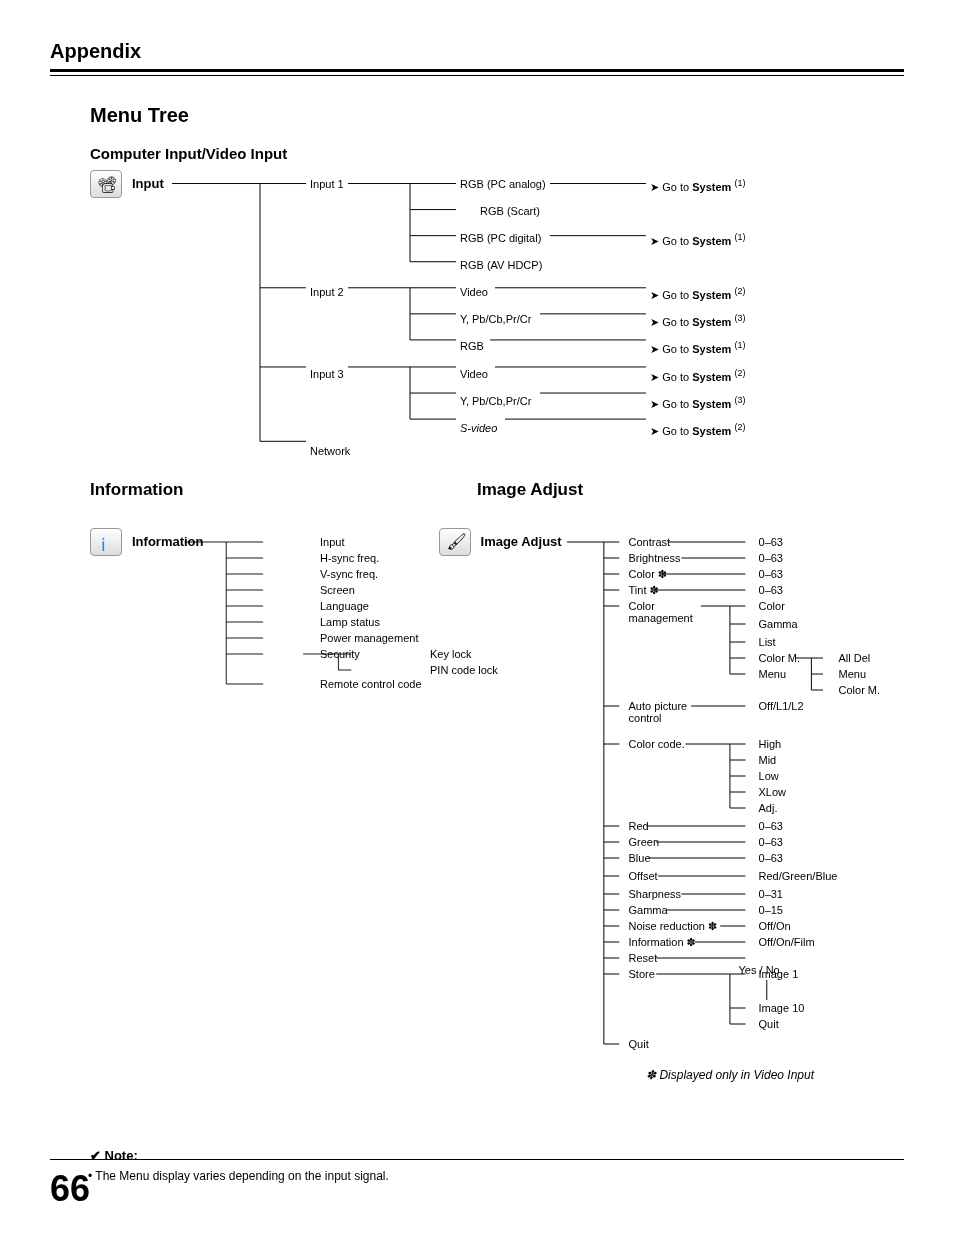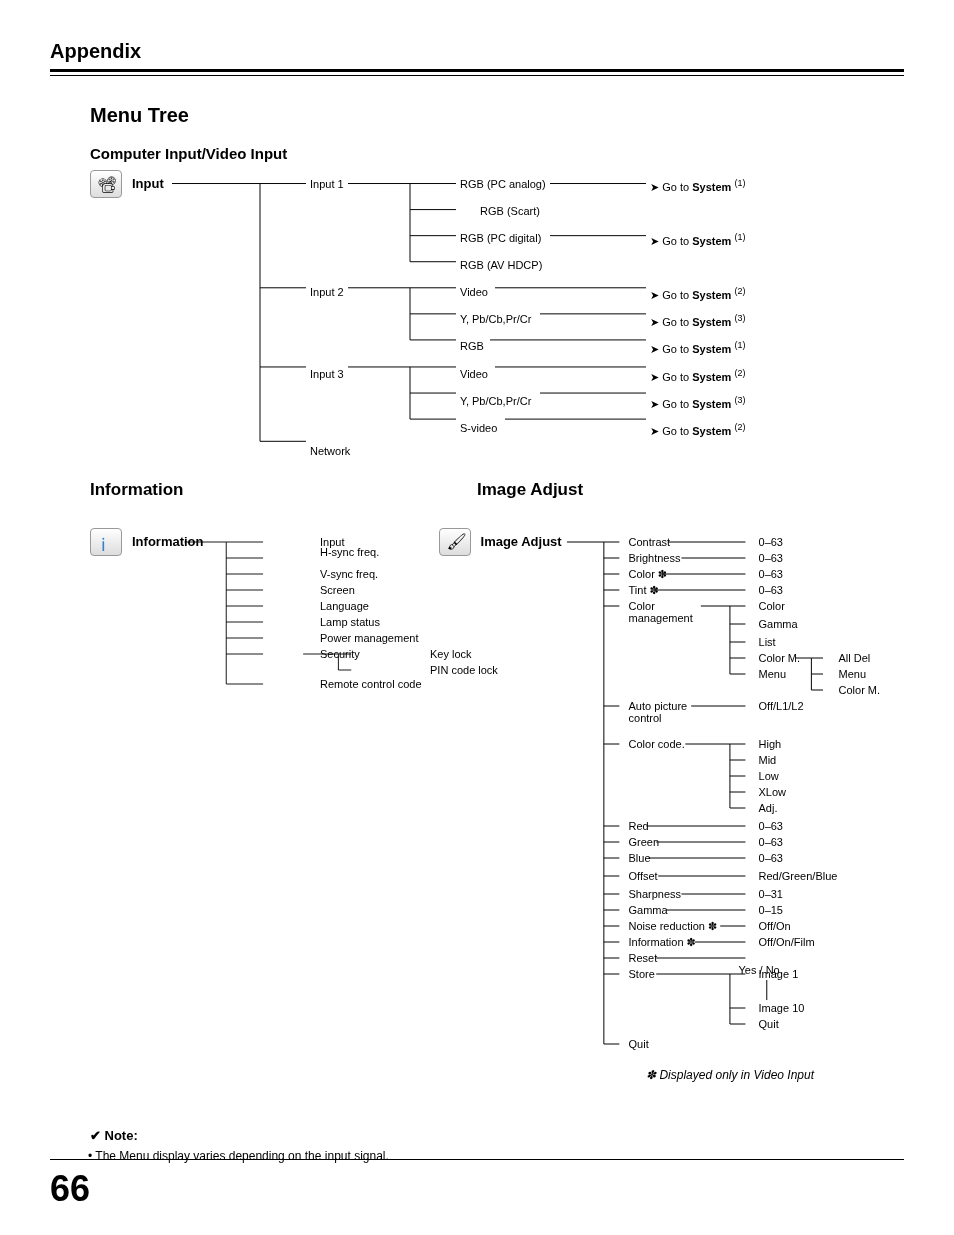--- a/index.html
+++ b/index.html
@@ -18,21 +18,21 @@
 
   .lbl { position: absolute; font-size: 11px; color: #000; white-space: nowrap; }
   .lbl-bold { font-weight: bold; font-size: 13px; }
 
   .icon-box { position: absolute; width: 32px; height: 28px; border: 1px solid #999; border-radius: 4px; background: linear-gradient(#fff, #ddd); }
 
   .info-row { display: flex; gap: 20px; margin-top: 20px; }
   .info-col { position: relative; }
   .info-col.left { width: 380px; height: 190px; }
   .info-col.right { width: 480px; height: 560px; }
-  .footnote-title { font-weight: bold; font-size: 13px; margin: 40px 0 6px 40px; }
+  .footnote-title { font-weight: bold; font-size: 13px; margin: 60px 0 6px 40px; }
   .footnote-text { margin-left: 38px; font-size:12px; }
 
   .asterisk-note { position: absolute; font-style: italic; font-size: 12px; right: 90px; top: 540px; }
 
   .page-no { position: absolute; left: 50px; bottom: 25px; font-size: 36px; font-weight: bold; }
   .bottom-rule { position: absolute; left: 50px; right: 50px; bottom: 75px; border-top: 1px solid #000; }
 
   .ico-input::after { content:"📽"; position:absolute; left:6px; top:4px; font-size:16px;}
   .ico-info::after  { content:"ℹ"; position:absolute; left:10px; top:3px; font-size:18px; color:#1e88e5;}
   .ico-image::after { content:"🖌"; position:absolute; left:7px; top:3px; font-size:16px;}
@@ -68,21 +68,21 @@
 
   <span class="lbl" style="left:410px; top:116px;">Video</span>
   <span class="lbl" style="left:410px; top:143px;">Y, Pb/Cb,Pr/Cr</span>
   <span class="lbl" style="left:410px; top:170px;">RGB</span>
   <span class="lbl" style="left:600px; top:116px;">➤ <span>Go to </span><b>System</b> <span class="sup">(2)</span></span>
   <span class="lbl" style="left:600px; top:143px;">➤ <span>Go to </span><b>System</b> <span class="sup">(3)</span></span>
   <span class="lbl" style="left:600px; top:170px;">➤ <span>Go to </span><b>System</b> <span class="sup">(1)</span></span>
 
   <span class="lbl" style="left:410px; top:198px;">Video</span>
   <span class="lbl" style="left:410px; top:225px;">Y, Pb/Cb,Pr/Cr</span>
-  <span class="lbl" style="left:410px; top:252px;">S-video</span>
+  <span class="lbl" style="left:410px; top:252px;font-style:italic;">S-video</span>
   <span class="lbl" style="left:600px; top:198px;">➤ <span>Go to </span><b>System</b> <span class="sup">(2)</span></span>
   <span class="lbl" style="left:600px; top:225px;">➤ <span>Go to </span><b>System</b> <span class="sup">(3)</span></span>
   <span class="lbl" style="left:600px; top:252px;">➤ <span>Go to </span><b>System</b> <span class="sup">(2)</span></span>
 
   <svg class="overlay" viewBox="0 0 854 290" preserveAspectRatio="none">
 
     <line x1="122" y1="14" x2="210" y2="14"></line>
     <line x1="210" y1="14" x2="210" y2="281"></line>
 
     <line x1="210" y1="14" x2="256" y2="14"></line>
@@ -127,21 +127,21 @@
     <div class="subsection-title" style="font-size:17px; margin-left:0;">Image Adjust</div>
   </div>
 </div>
 
 <div class="info-row">
 
   <div class="info-col left">
     <div class="icon-box ico-info" style="left:40px; top:0;"></div>
     <span class="lbl lbl-bold" style="left:82px; top:6px;">Information</span>
     <span class="lbl" style="left:270px; top:8px;">Input</span>
-    <span class="lbl" style="left:270px; top:18px;">H-sync freq.</span>
+    <span class="lbl" style="left:270px; top:24px;">H-sync freq.</span>
     <span class="lbl" style="left:270px; top:40px;">V-sync freq.</span>
     <span class="lbl" style="left:270px; top:56px;">Screen</span>
     <span class="lbl" style="left:270px; top:72px;">Language</span>
     <span class="lbl" style="left:270px; top:88px;">Lamp status</span>
     <span class="lbl" style="left:270px; top:104px;">Power management</span>
     <span class="lbl" style="left:270px; top:120px;">Security</span>
     <span class="lbl" style="left:270px; top:150px;">Remote control code</span>
     <span class="lbl" style="left:380px; top:120px;">Key lock</span>
     <span class="lbl" style="left:380px; top:136px;">PIN code lock</span>
     <svg class="overlay" viewBox="0 0 460 190" preserveAspectRatio="none">

